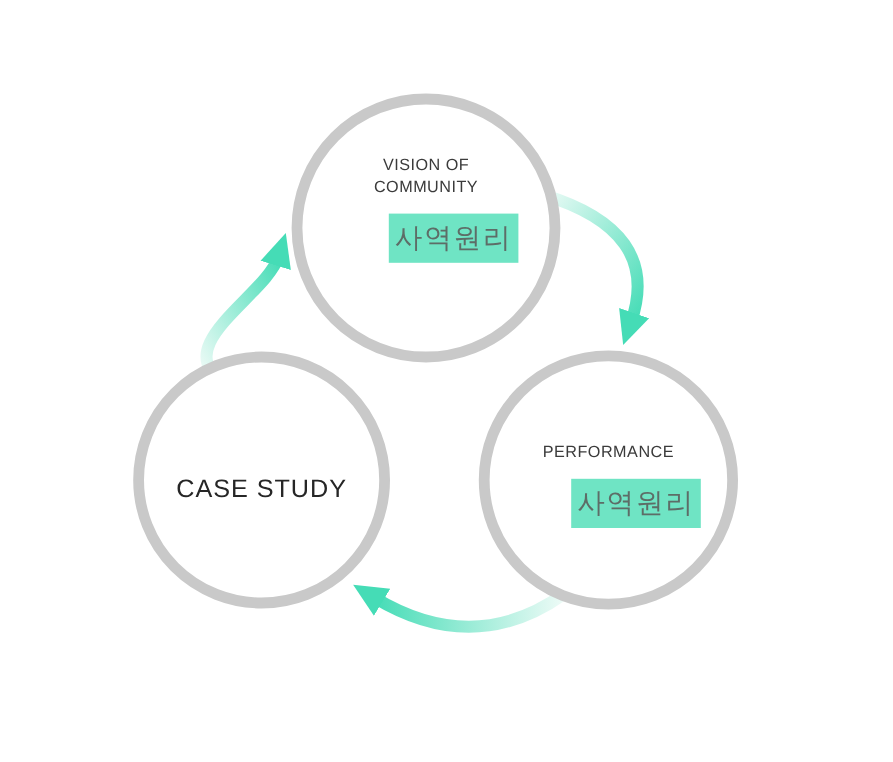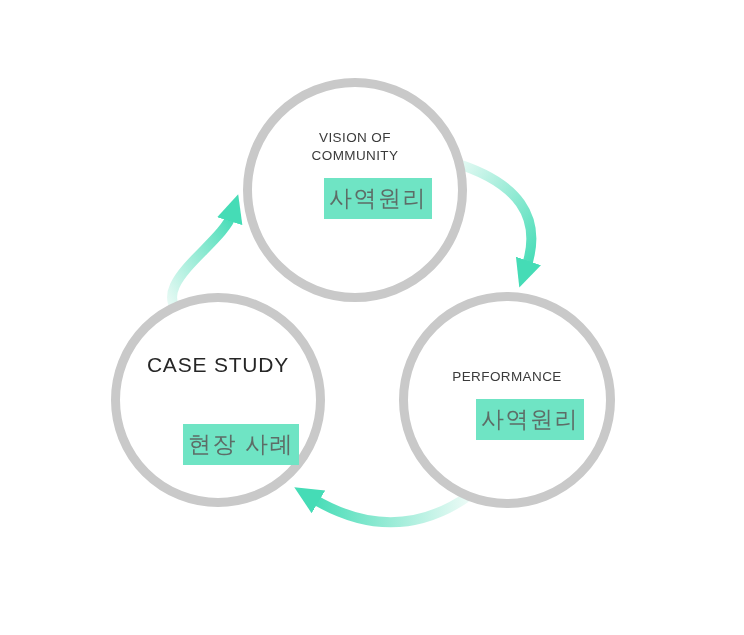--- a/index.html
+++ b/index.html
@@ -126,17 +126,16 @@
       <div class="title">
         <span>PERFORMANCE</span>
       </div>
       <div class="tag">사역원리</div>
     </div>
   </div>
 
   <div class="circle circle--case">
     <div class="inner">
       <div class="title title--big">CASE STUDY</div>
-      <div class="tag">현장 사례</div>
     </div>
   </div>
 
 </div>
 
 </body></html>

